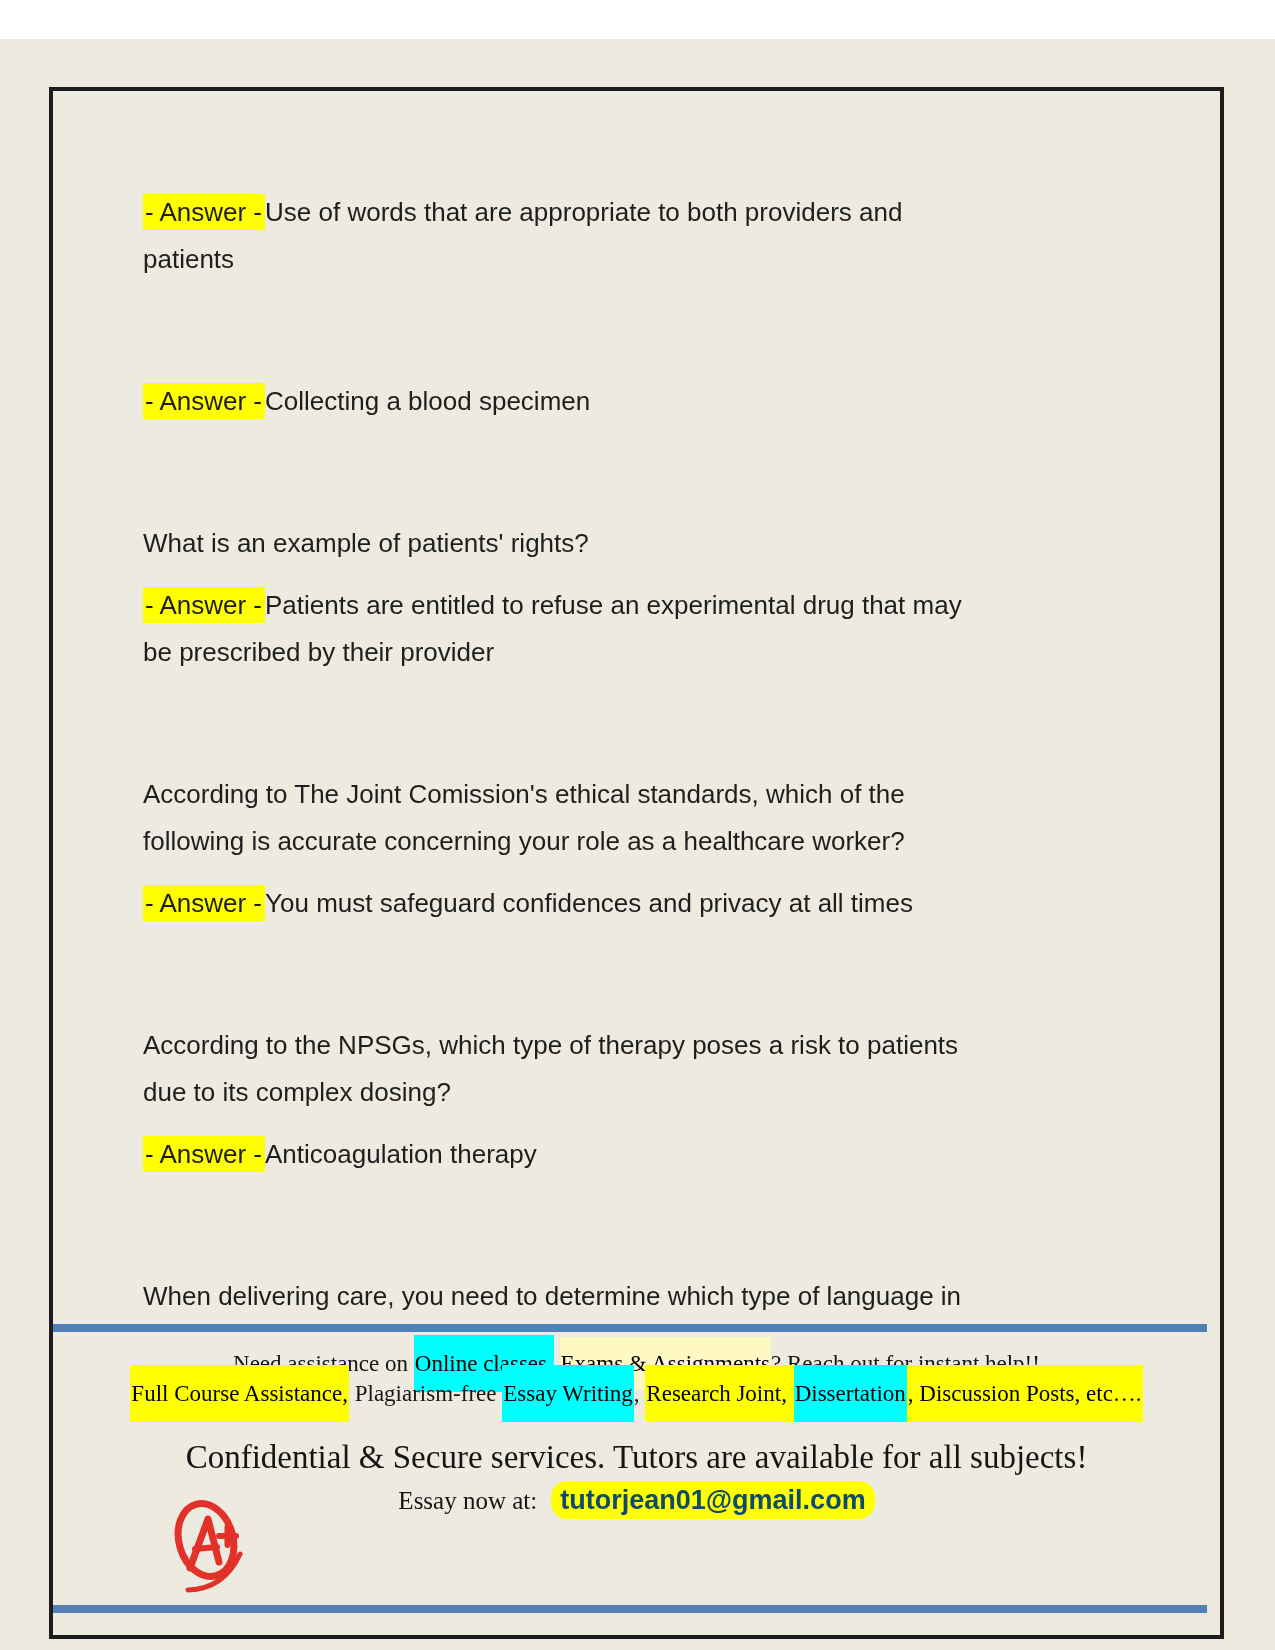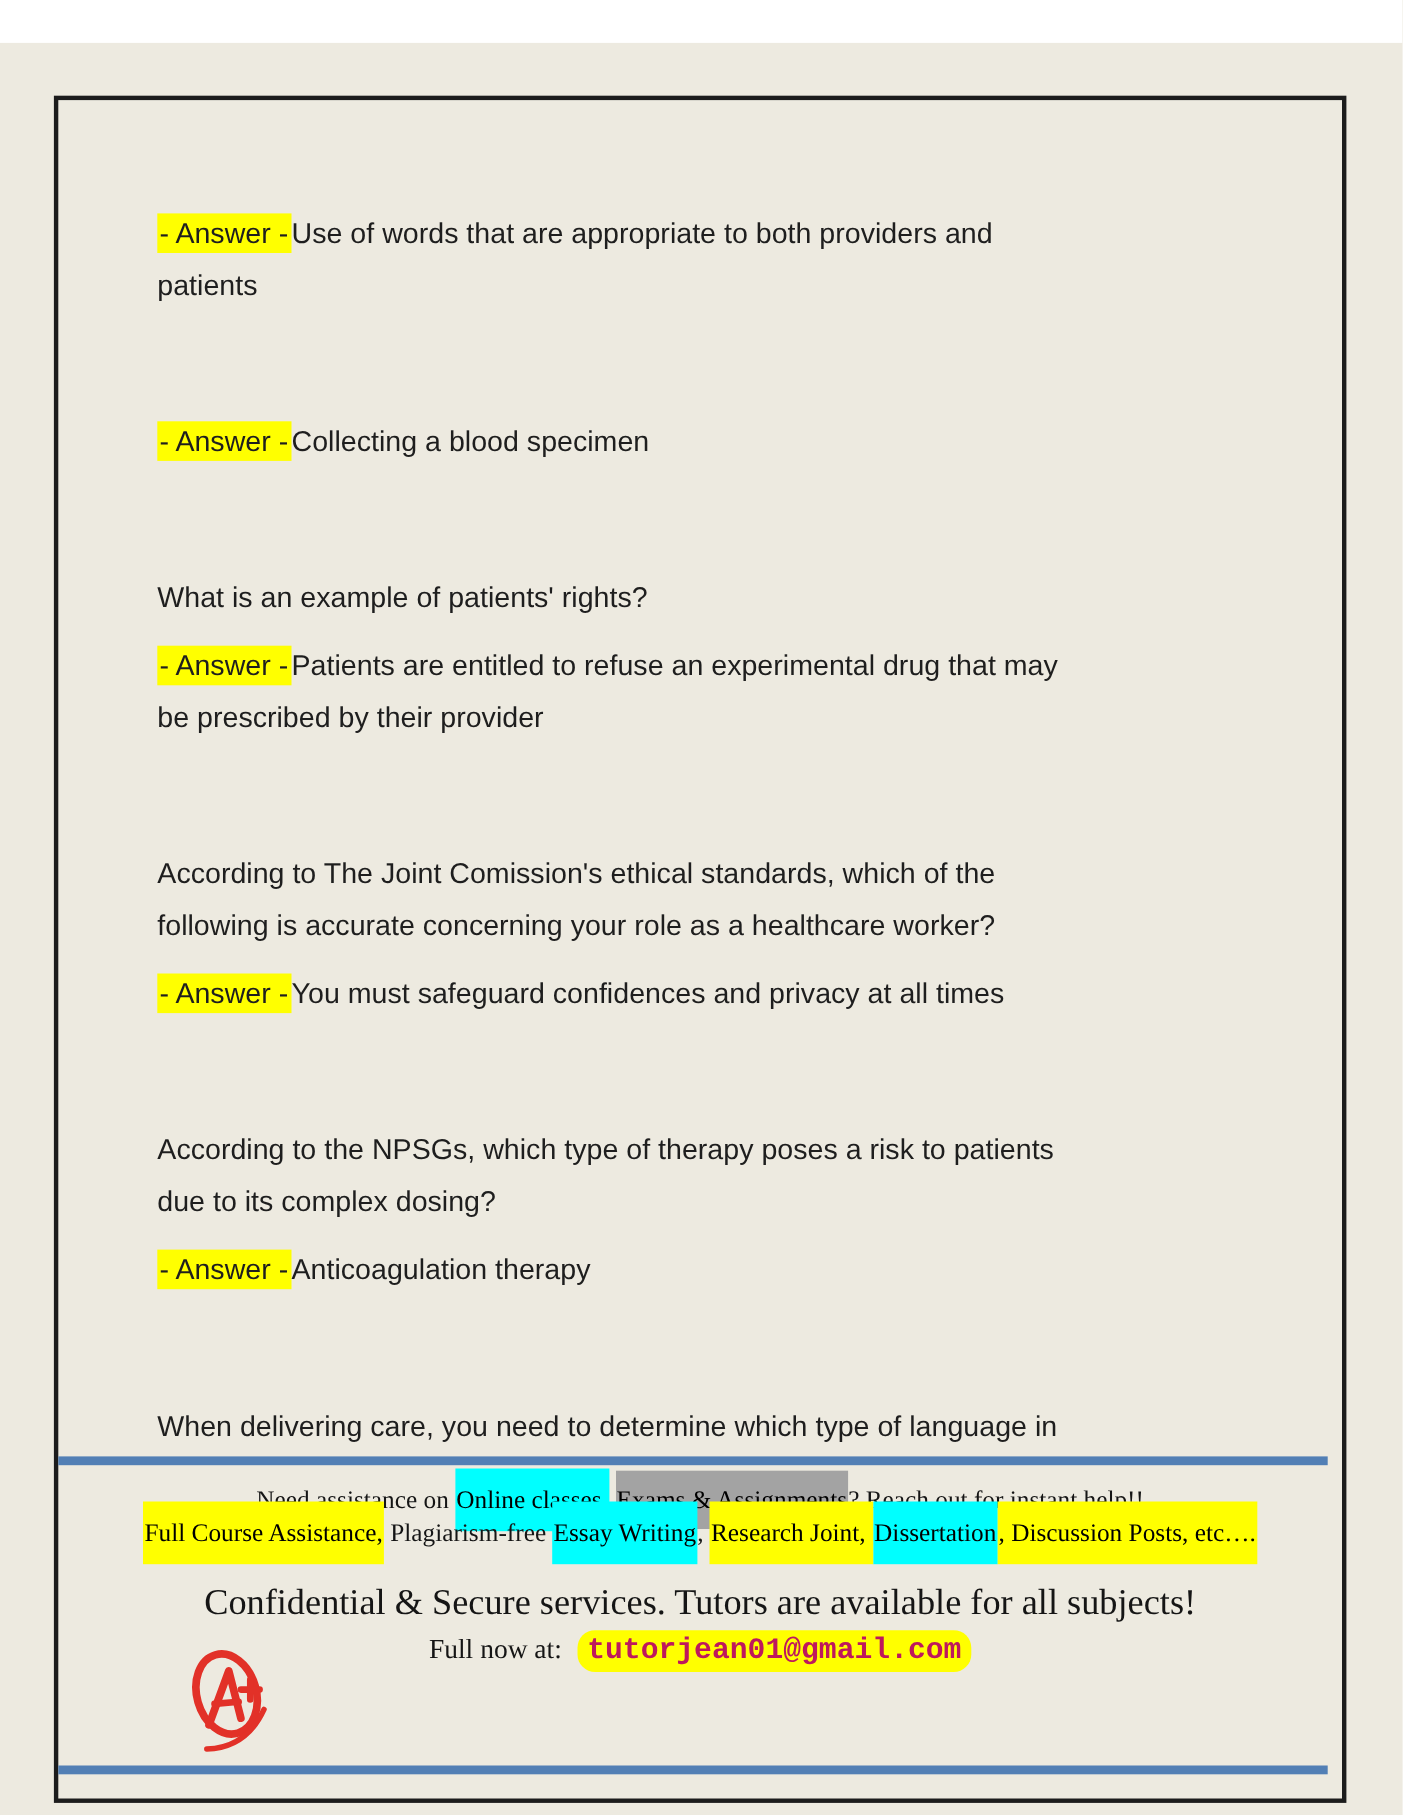--- a/index.html
+++ b/index.html
@@ -36,29 +36,29 @@
   .rule-bottom{position:absolute;left:0;right:13px;bottom:14px;}
   
   .footer{
     margin-top:17px;
     text-align:center;
     font-family:"Liberation Serif",serif;
     color:#151515;
   }
   .f-line{font-size:23px;line-height:30px;white-space:nowrap;}
   .hl-cyan{background:#00ffff;padding:16px 1px;}
-  .hl-green{background:#a3a3a3;padding:14px 1px;}
+  .hl-green{background:#fef9c3;padding:14px 1px;}
   .hl-yellow{background:#ffff00;padding:16px 1px;}
   .f-secure{font-size:33px;line-height:30px;margin-top:33px;}
   .f-email{margin-top:10px;font-size:25px;line-height:36px;}
   .email-label{font-family:"Liberation Serif",serif;margin-right:14px;}
   .email-addr{
-    font-family:Liberation Mono, monospace;
+    font-family:Liberation Sans, sans-serif;
     font-weight:bold;font-size:27px;
-    background:#ffff00;color:#be185d;
+    background:#ffff00;color:#0c4a6e;
     padding:4px 9px;
     border-radius:16px;
   }
   
   .logo{position:absolute;left:115px;top:1405px;width:80px;height:102px;}
 </style>
 </head>
 <body>
 
 <div class="page">
@@ -88,21 +88,21 @@
 
     <hr class="rule rule-top">
 
     <div class="footer">
       <div class="f-line"><span>Need assistance on </span><mark class="hl-cyan">Online classes,</mark><span> </span><mark class="hl-green">Exams &amp; Assignments</mark><span>? Reach out for instant help!!</span></div>
 
       <div class="f-line"><mark class="hl-yellow">Full Course Assistance,</mark><span> Plagiarism-free </span><mark class="hl-cyan">Essay Writing</mark><span>, </span><mark class="hl-yellow">Research Joint, </mark><mark class="hl-cyan">Dissertation</mark><mark class="hl-yellow">, Discussion Posts, etc….</mark></div>
 
       <div class="f-secure">Confidential &amp; Secure services. Tutors are available for all subjects!</div>
 
-      <div class="f-email"><span class="email-label">Full now at:</span><span class="email-addr">tutorjean01@gmail.com</span></div>
+      <div class="f-email"><span class="email-label">Essay now at:</span><span class="email-addr">tutorjean01@gmail.com</span></div>
     </div>
 
     <svg class="logo" viewBox="0 0 80 102" aria-hidden="true">
       <g fill="none" stroke="#e23128" stroke-linecap="round">
         <ellipse cx="38" cy="44" rx="27" ry="37" stroke-width="7" transform="rotate(-16 38 44)"></ellipse>
         <path d="M 20 94 Q 56 93 72 58" stroke-width="5"></path>
         <path d="M 22 72 L 40 23 L 51 66" stroke-width="7" stroke-linejoin="round"></path>
         <path d="M 27 53 L 49 51" stroke-width="6"></path>
         <path d="M 51 40 L 68 40 M 59.5 31 L 59.5 49" stroke-width="6"></path>
       </g>

